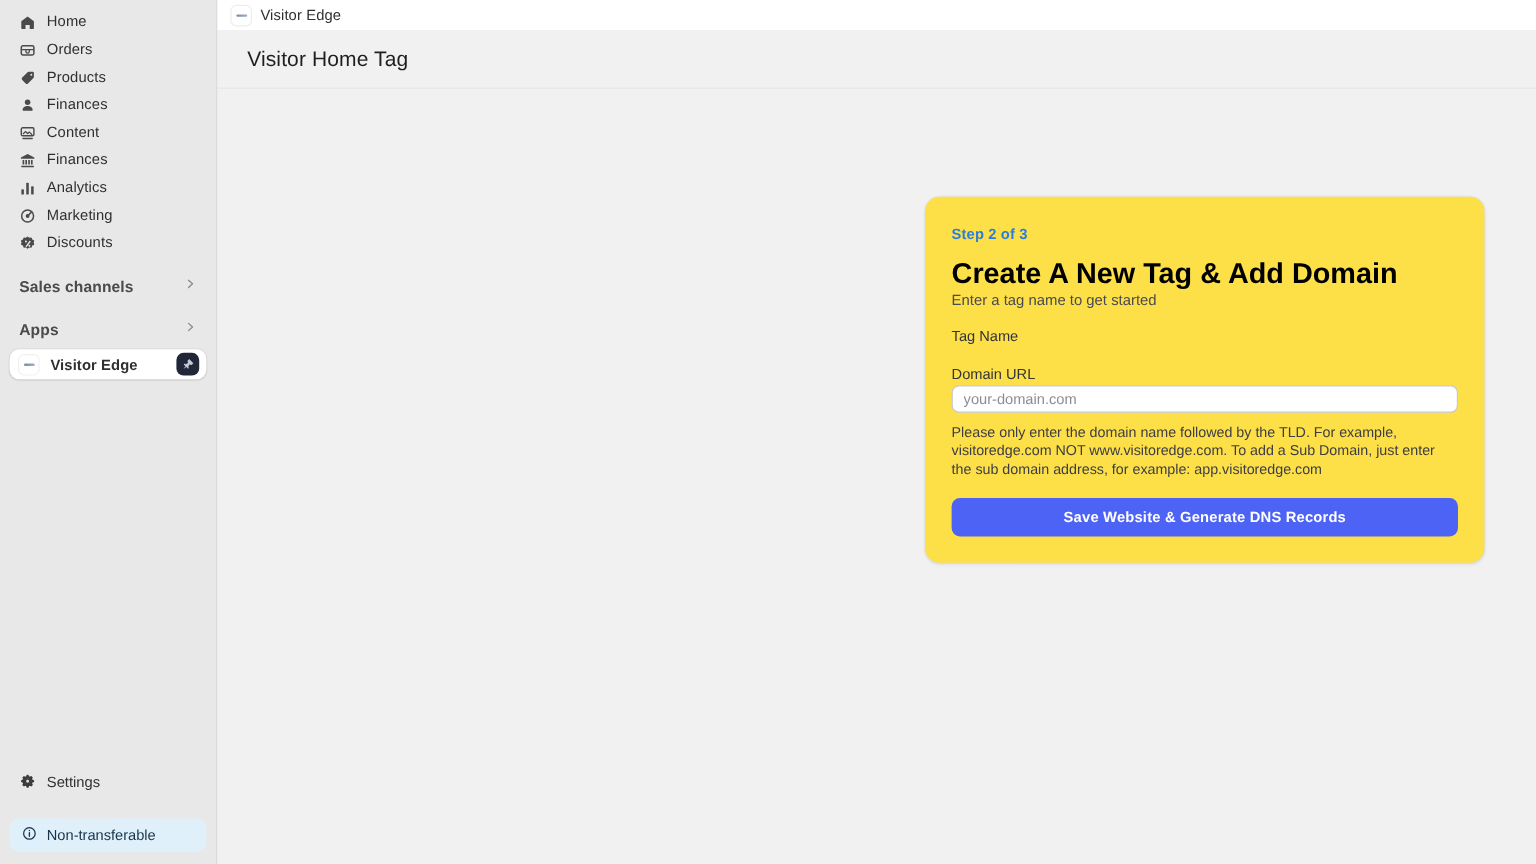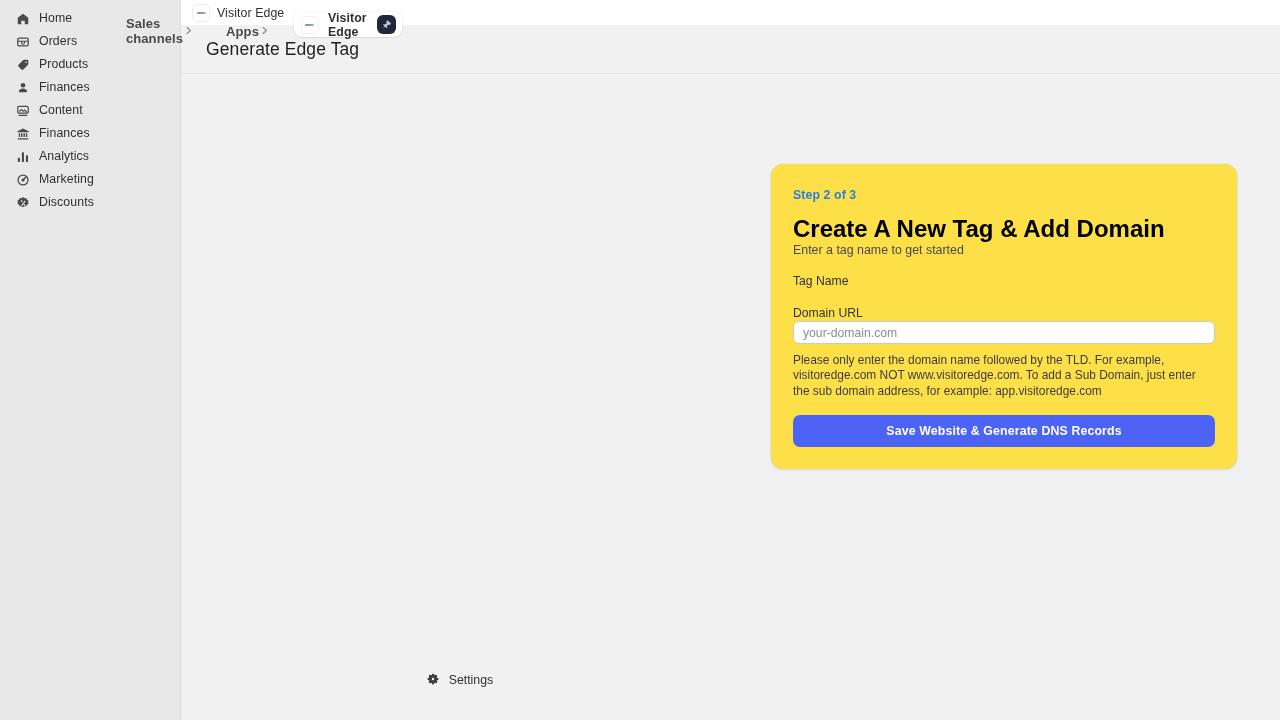--- a/index.html
+++ b/index.html
@@ -10,21 +10,21 @@
     background: #f1f1f1;
     -webkit-font-smoothing: antialiased;
   }
   .app { display: flex; width: 1280px; height: 720px; }
 
   
   .sidebar {
     width: 181px; height: 720px;
     background: #e8e8e8;
     border-right: 1px solid #dcdcdc;
-    display: flex; 
+    display: flex; flex-direction: column;
     padding: 8px 0 0 0;
     position: relative;
     flex: 0 0 181px;
   }
   .nav-list { padding: 0 8px; }
   .nav-item {
     display: flex; align-items: center;
     gap: 9px;
     height: 21px;
     margin-bottom: 2px;
@@ -329,34 +329,43 @@
         <span class="ico">
           <svg width="14" height="14" viewBox="0 0 20 20" fill="#3a3a3a">
               <path d="M10 6.6a3.4 3.4 0 1 0 0 6.8 3.4 3.4 0 0 0 0-6.8zm0 5.1a1.7 1.7 0 1 1 0-3.4 1.7 1.7 0 0 1 0 3.4z"></path>
               <path d="m17.4 11.6-.1-1.6.1-1.6-1.9-.7-.6-1.4.8-1.8-2.2-2.2-1.8.8-1.4-.6L9.6 1H8l-.7 1.9-1.4.6-1.8-.8-2.2 2.2.8 1.8-.6 1.4-1.9.7.1 1.6-.1 1.6 1.9.7.6 1.4-.8 1.8 2.2 2.2 1.8-.8 1.4.6.7 1.9h1.6l.7-1.9 1.4-.6 1.8.8 2.2-2.2-.8-1.8.6-1.4 1.9-.7z" opacity="0"></path>
               <path d="M17.1 8.7 15.8 8.4a6.1 6.1 0 0 0-.5-1.2l.7-1.1a.6.6 0 0 0-.1-.8L14.7 4a.6.6 0 0 0-.8-.1l-1.1.7a6.1 6.1 0 0 0-1.2-.5L11.3 2.9a.6.6 0 0 0-.6-.5H9.3a.6.6 0 0 0-.6.5L8.4 4.2a6.1 6.1 0 0 0-1.2.5l-1.1-.7a.6.6 0 0 0-.8.1L4 5.3a.6.6 0 0 0-.1.8l.7 1.1a6.1 6.1 0 0 0-.5 1.2l-1.3.3a.6.6 0 0 0-.5.6v1.4a.6.6 0 0 0 .5.6l1.3.3c.1.4.3.8.5 1.2l-.7 1.1a.6.6 0 0 0 .1.8l1.3 1.3a.6.6 0 0 0 .8.1l1.1-.7c.4.2.8.4 1.2.5l.3 1.3a.6.6 0 0 0 .6.5h1.4a.6.6 0 0 0 .6-.5l.3-1.3c.4-.1.8-.3 1.2-.5l1.1.7a.6.6 0 0 0 .8-.1l1.3-1.3a.6.6 0 0 0 .1-.8l-.7-1.1c.2-.4.4-.8.5-1.2l1.3-.3a.6.6 0 0 0 .5-.6V9.3a.6.6 0 0 0-.5-.6zM10 13.1a3.1 3.1 0 1 1 0-6.2 3.1 3.1 0 0 1 0 6.2z"></path>
             </svg>
         </span>
         <span>Settings</span>
       </div>
 
+      <div class="nontransfer">
+        <span>
+          <svg width="13" height="13" viewBox="0 0 20 20" fill="none" stroke="#17344b" stroke-width="1.6">
+              <circle cx="10" cy="10" r="7.4"></circle>
+              <path d="M10 6.1v.2M10 9v4.7" stroke-linecap="round" stroke-width="1.7"></path>
+            </svg>
+        </span>
+        <span>Non-transferable</span>
+      </div>
     </div>
   </aside>
 
   <div class="main">
 
     <div class="topbar">
       <span class="crumb-logo">
           <i></i>
         </span>
       <span class="crumb-text">Visitor Edge</span>
     </div>
 
     <div class="page-head">
-      <h1 class="page-title">Generate Edge Tag</h1>
+      <h1 class="page-title">Visitor Home Tag</h1>
     </div>
 
     <div class="content">
 
       <section class="card">
 
         <div class="step">Step 2 of 3</div>
 
         <h2>Create A New Tag &amp; Add Domain</h2>
         <p class="sub">Enter a tag name to get started</p>

